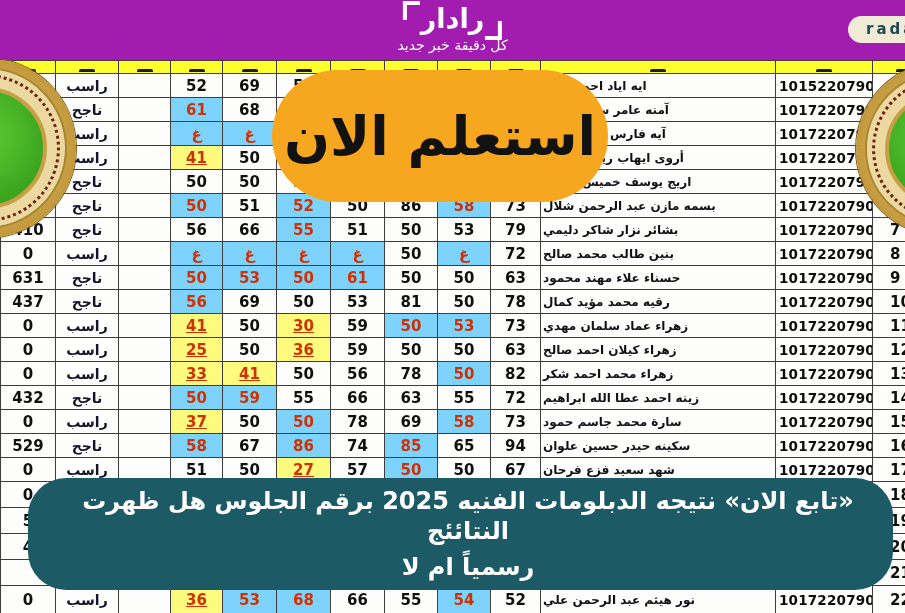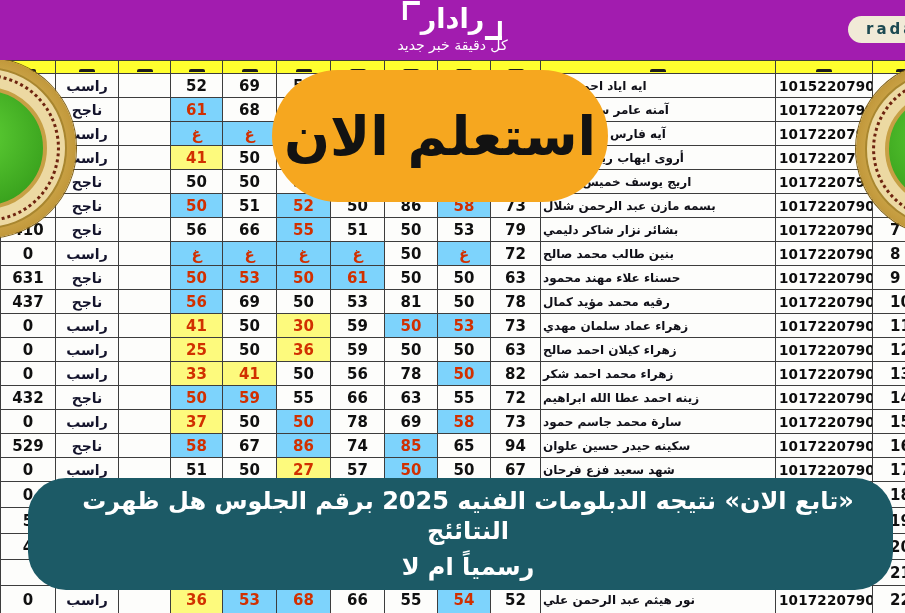--- a/index.html
+++ b/index.html
@@ -22,21 +22,21 @@
   td{border:1px solid #3d3d3d;overflow:hidden;white-space:nowrap;text-align:center;padding:0;}
   tr.hdr td{height:12px;background:#ffff2e;}
   tr.hdr td::after{content:"";display:block;width:16px;height:3px;background:#1b1b1b;border-radius:2px 2px 0 0;margin:7px auto 0;}
   tr.data td{height:23px;}
   tr.hid td{height:25px;}
   tr.bot td{height:27px;}
   .sm{font-size:15px;font-weight:bold;color:#101010;}
   .st{font-size:14px;font-weight:bold;color:#14142c;}
   .g{font-size:15px;font-weight:bold;color:#101010;}
   .g-y{background:#7dd3fc;color:#d13000;}
-  .g-u{background:#fdfa7d;color:#d13000;}
+  .g-u{background:#fdfa7d;color:#d13000;text-decoration:underline;}
   .nm{font-size:12px;font-weight:bold;color:#101018;direction:rtl;text-align:left;padding:0 6px 0 2px;}
   .idc{font-size:13.5px;font-weight:bold;color:#0c0c0c;text-align:left;padding-left:3px;letter-spacing:.2px;}
   .sq{font-size:15px;font-weight:bold;color:#101010;text-align:left;padding-left:17px;}
 
   
   .seal{position:absolute;border-radius:50%;z-index:3;
         background:radial-gradient(circle,#dcbc62 38%,#c49b3e 68%,#96731f 100%);box-shadow:0 0 0 1px #7c5d14;}
   .seal .ring{position:absolute;inset:9px;border-radius:50%;background:#ecd9a2;border:2px solid #a8862f;}
   .seal .ring::after{content:"";position:absolute;inset:5px;border-radius:50%;border:3px dotted #6e2410;}
   .seal .core{position:absolute;inset:29px;border-radius:50%;border:4px solid #c7a045;

